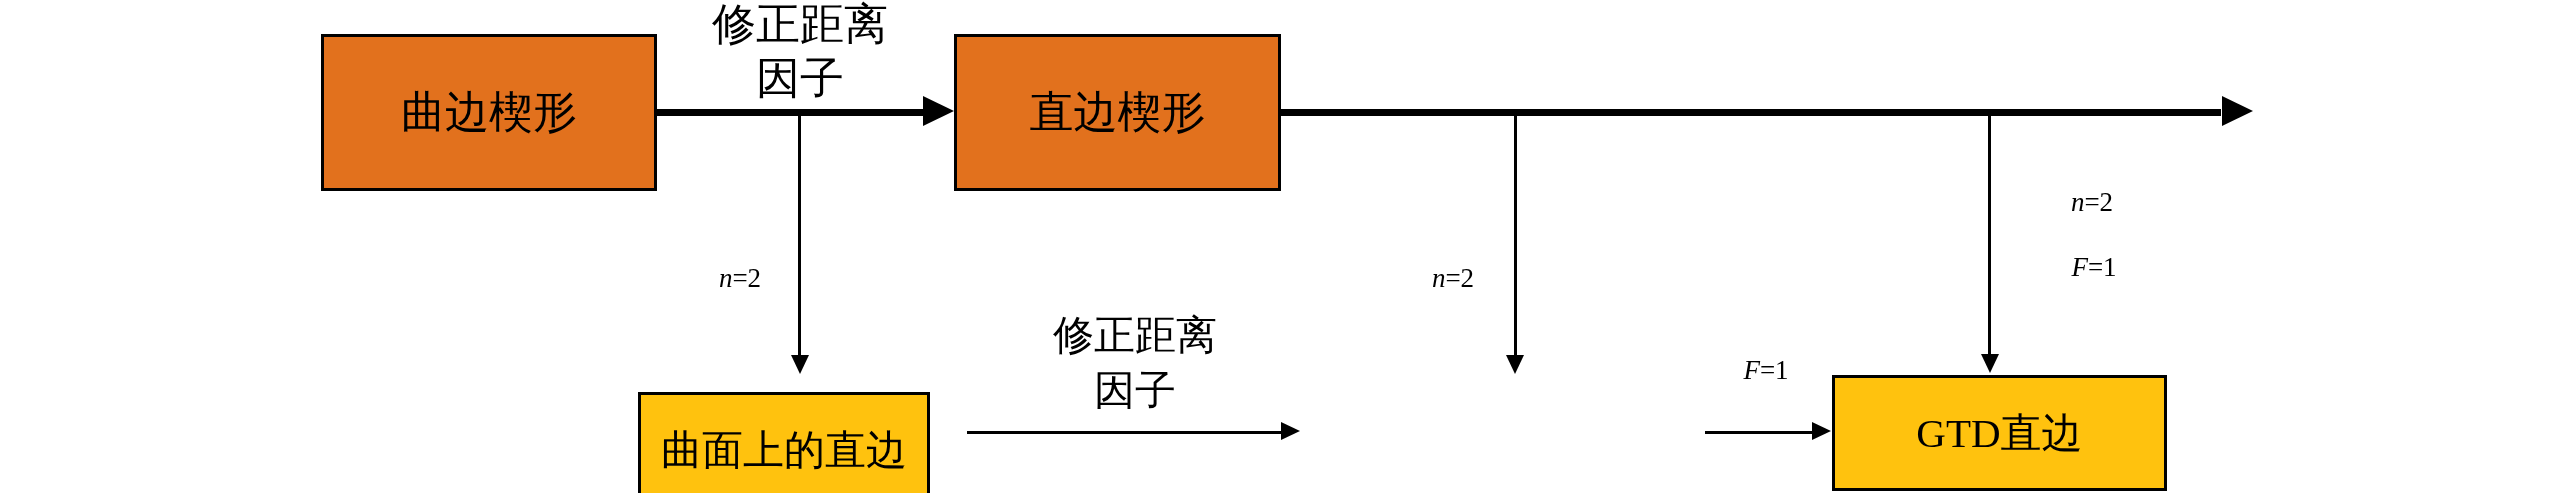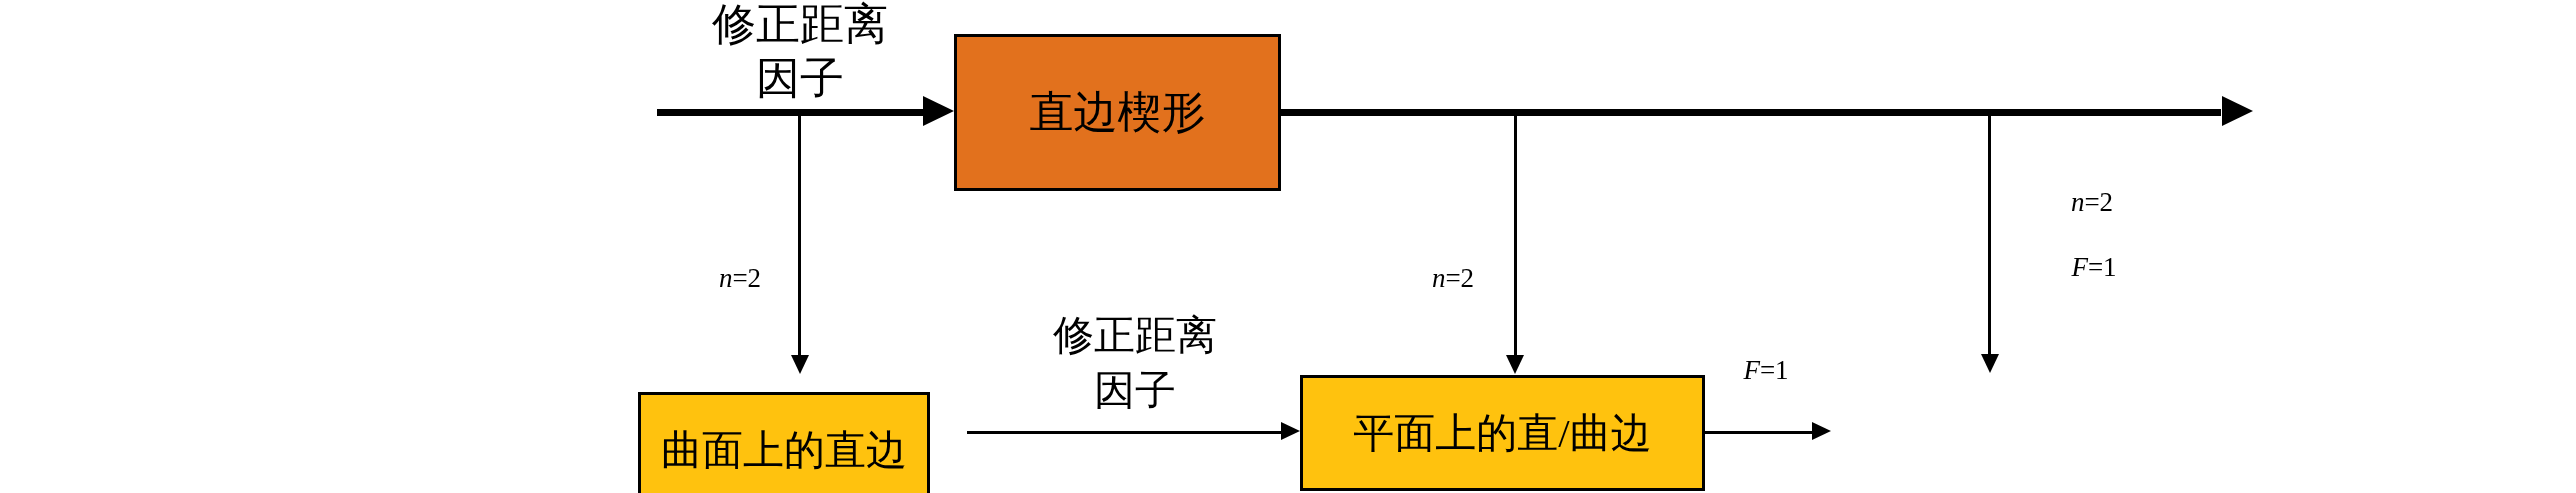--- a/index.html
+++ b/index.html
@@ -27,29 +27,32 @@
   .lbl-cjk{font-size:44px;line-height:54px;}
   .lbl-cjk-sm{font-size:41px;line-height:55px;}
   .lbl-math{font-size:27px;}
   .lbl-math .mvar{font-style:italic;}
 </style>
 </head>
 <body>
 
 <div id="stage">
 
+  <div class="box box-top" style="left:321px;top:34px;width:336px;height:157px;">
+    <span>曲边楔形</span>
+  </div>
   <div class="box box-top" style="left:954px;top:34px;width:327px;height:157px;text-align:right;">
     <span>直边楔形</span>
   </div>
 
   <div class="box box-bottom" style="left:638px;top:392px;width:292px;height:116px;">
     <span>曲面上的直边</span>
   </div>
-  <div class="box box-bottom" style="left:1300px;top:375px;width:405px;height:116px;">
-    <span>平面上的直/曲边</span>
+  <div class="box box-bottom" style="left:1832px;top:375px;width:335px;height:116px;">
+    <span>GTD直边</span>
   </div>
 
   <div class="hline" style="left:657px;top:109px;width:267px;"></div>
   <div class="head-right" style="left:923px;top:96px;"></div>
 
   <div class="hline" style="left:1281px;top:109px;width:940px;"></div>
   <div class="head-right" style="left:2222px;top:96px;"></div>
 
   <div class="vline" style="left:798px;top:112px;height:243px;"></div>
   <div class="head-down-sm" style="left:791px;top:355px;"></div>

